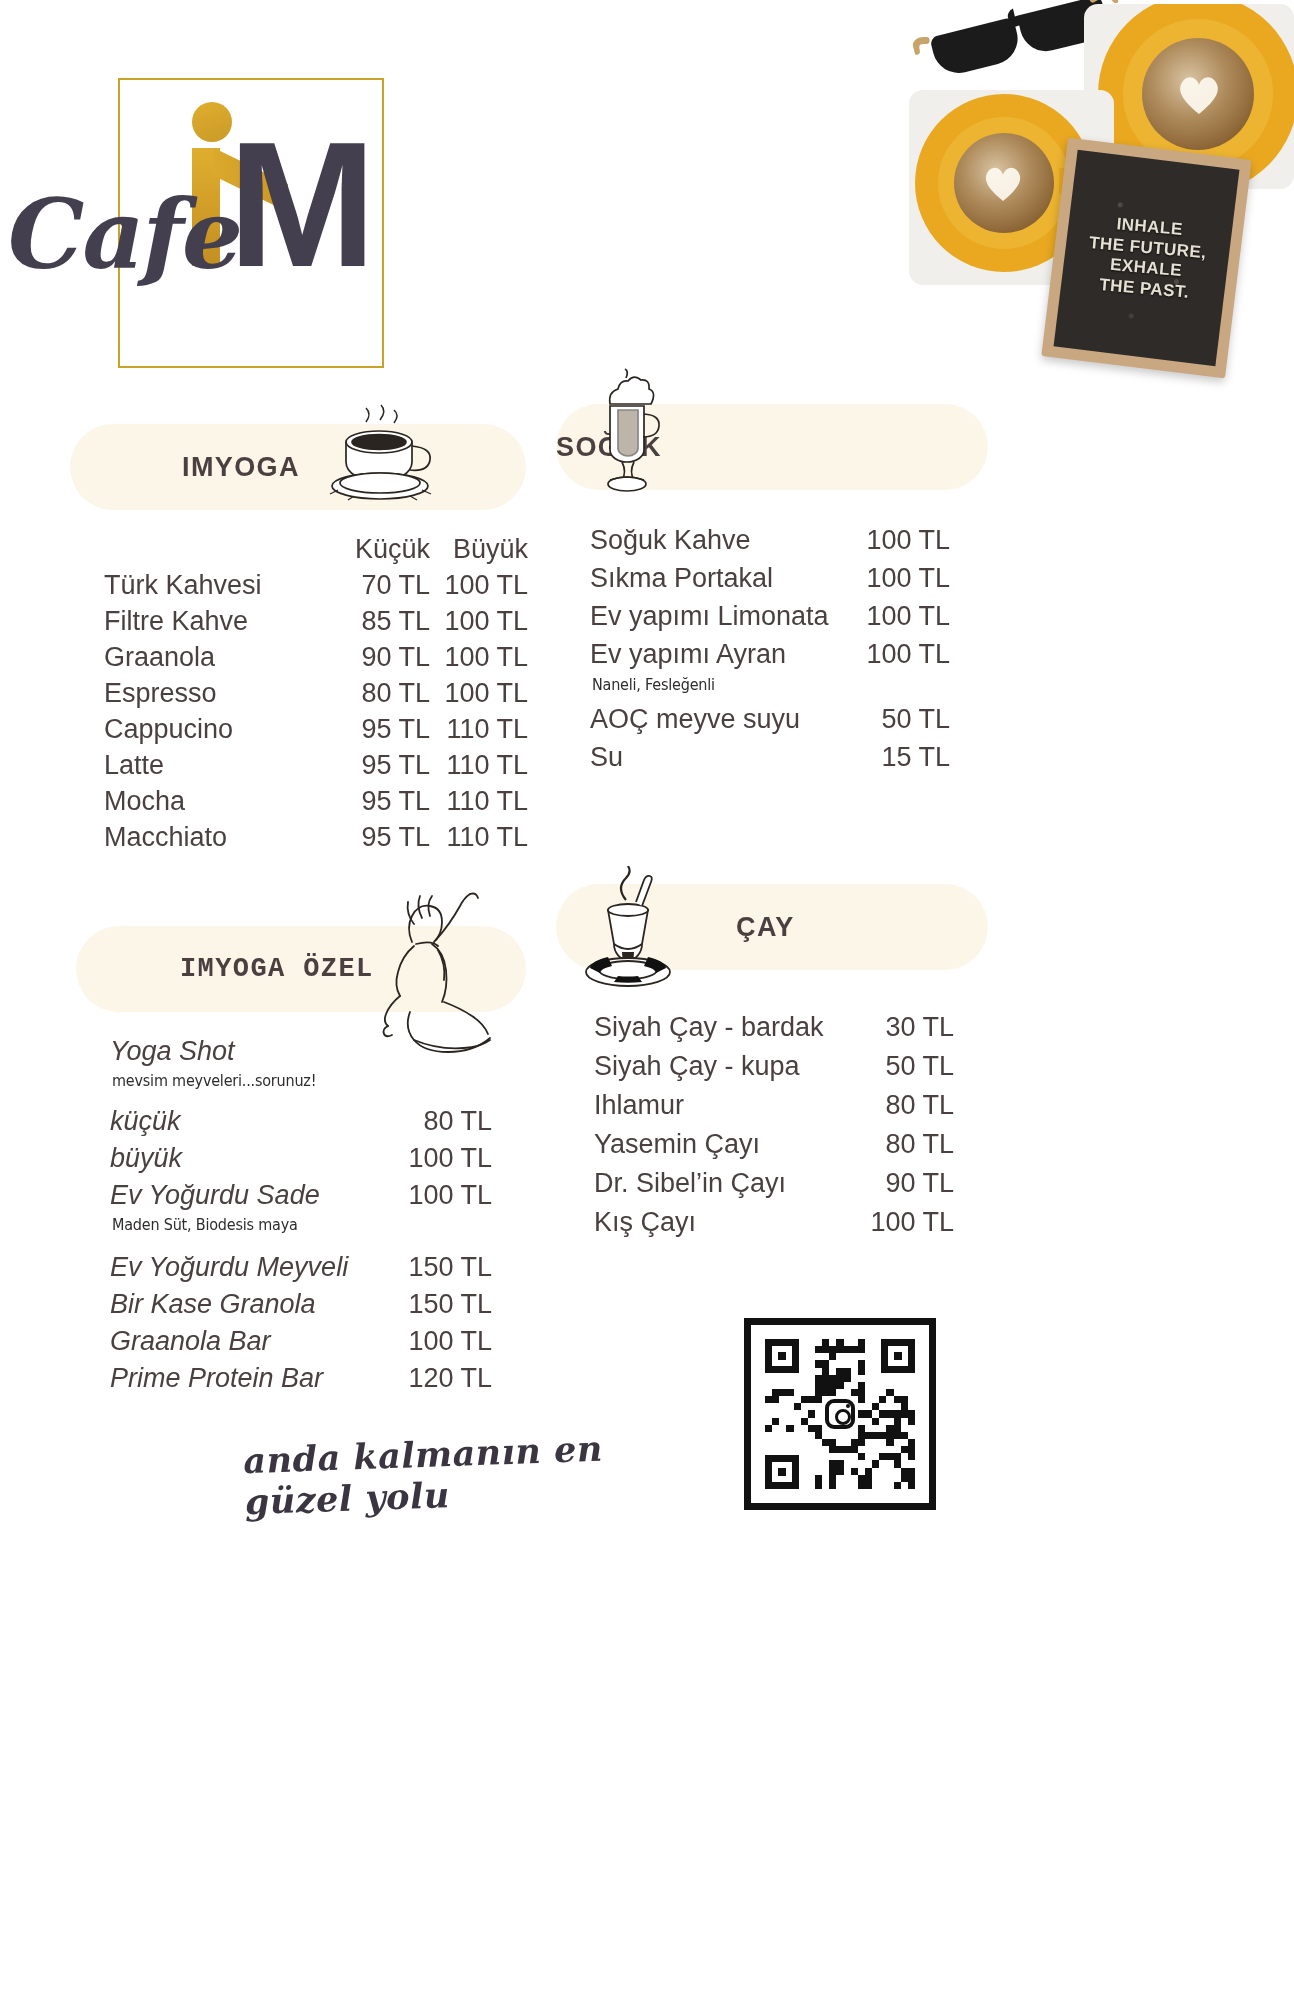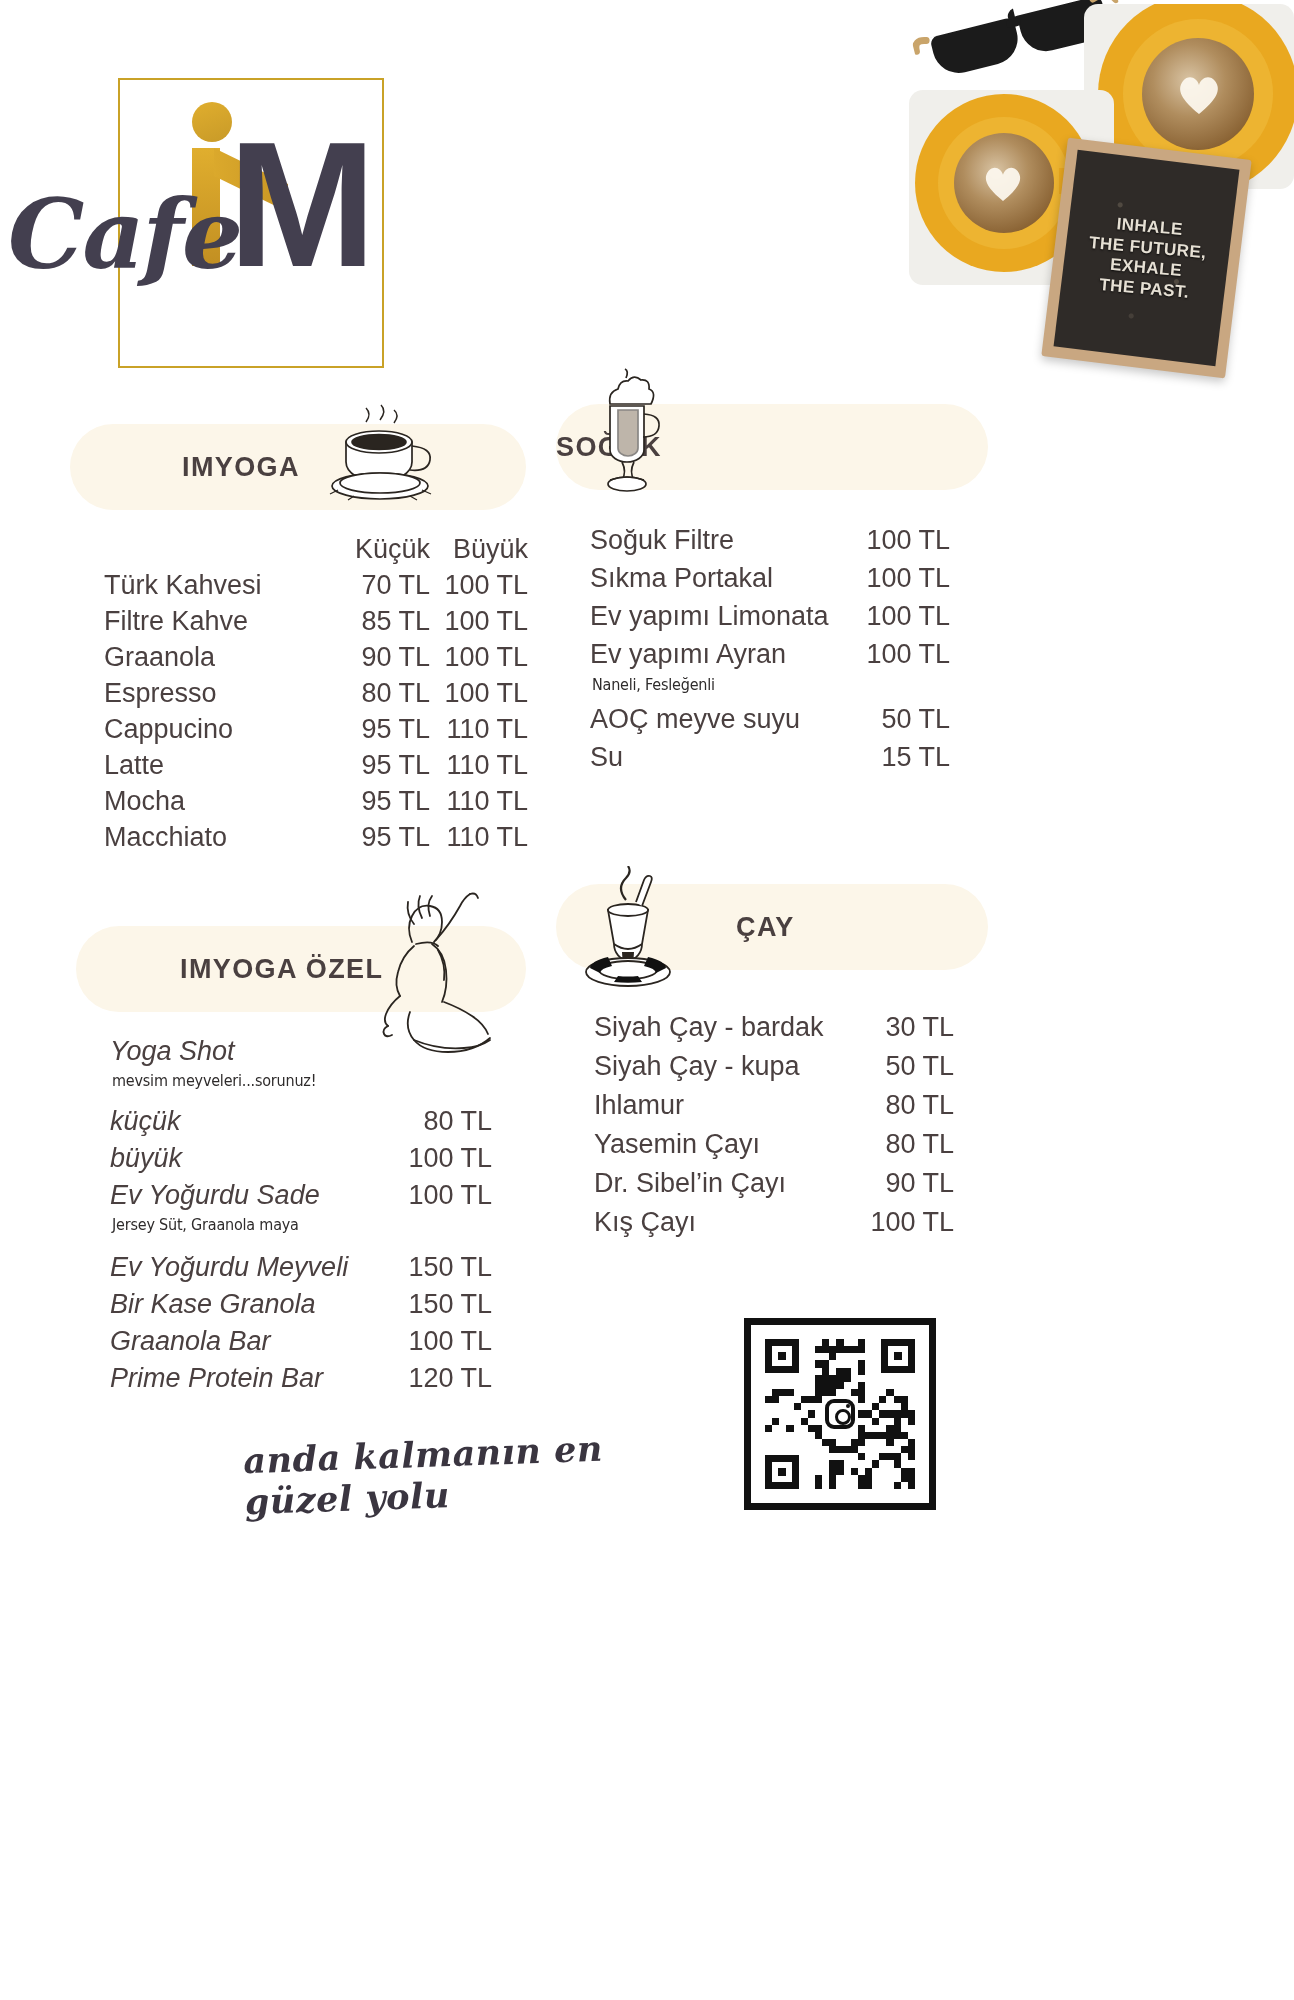--- a/index.html
+++ b/index.html
@@ -259,21 +259,21 @@
       <path d="M48 20 q3 -7 -1 -9"></path>
       <path d="M44 104 q5 10 0 18 M56 104 q-5 10 0 18"></path>
       <ellipse cx="49" cy="126" rx="19" ry="7" fill="#fff"></ellipse>
       <path d="M32 122 q17 -6 34 0"></path>
     </g>
   </svg>
 </div>
 
 <div class="menu" id="soguk-list">
   <div class="row">
-    <span class="name">Soğuk Filtre</span>
+    <span class="name">Soğuk Kahve</span>
     <span class="price">100 TL</span>
   </div>
   <div class="row">
     <span class="name">Sıkma Portakal</span>
     <span class="price">100 TL</span>
   </div>
   <div class="row">
     <span class="name">Ev yapımı Limonata</span>
     <span class="price">100 TL</span>
   </div>
@@ -285,21 +285,21 @@
   <div class="row">
     <span class="name">AOÇ meyve suyu</span>
     <span class="price">50 TL</span>
   </div>
   <div class="row">
     <span class="name">Su</span>
     <span class="price">15 TL</span>
   </div>
 </div>
 
-<div class="pill" style="top:926px;left:76px;width:450px;">
+<div class="pill" style="top:926px;left:76px;width:450px;font-family:Liberation Mono, monospace;">
   <span class="pill-title" style="margin-left:104px;">IMYOGA ÖZEL</span>
 </div>
 <div class="art" style="top:884px;left:352px;">
   <svg width="180" height="190" viewBox="0 0 180 190">
     <g fill="none" stroke="#2a2520" stroke-width="1.8" stroke-linecap="round">
       <path d="M60 58 q-6 -14 0 -26 q6 -12 18 -10 q12 2 12 16 q0 12 -8 20"></path>
       <path d="M62 40 q-8 -10 -6 -22 M70 34 q-6 -12 -2 -22 M78 32 q-4 -12 2 -20"></path>
       <path d="M84 56 q14 -16 24 -34 q4 -8 10 -12"></path>
       <path d="M118 10 q6 -2 8 4"></path>
       <path d="M80 60 q12 8 14 26 q2 18 -4 32"></path>
@@ -326,21 +326,21 @@
     <span class="price">80 TL</span>
   </div>
   <div class="row">
     <span class="name">büyük</span>
     <span class="price">100 TL</span>
   </div>
   <div class="row">
     <span class="name">Ev Yoğurdu Sade</span>
     <span class="price">100 TL</span>
   </div>
-  <div class="sub" style="margin:-2px 0 18px 2px;">Jersey Süt, Graanola maya</div>
+  <div class="sub" style="margin:-2px 0 18px 2px;">Maden Süt, Biodesis maya</div>
   <div class="row">
     <span class="name">Ev Yoğurdu Meyveli</span>
     <span class="price">150 TL</span>
   </div>
   <div class="row">
     <span class="name">Bir Kase Granola</span>
     <span class="price">150 TL</span>
   </div>
   <div class="row">
     <span class="name">Graanola Bar</span>

